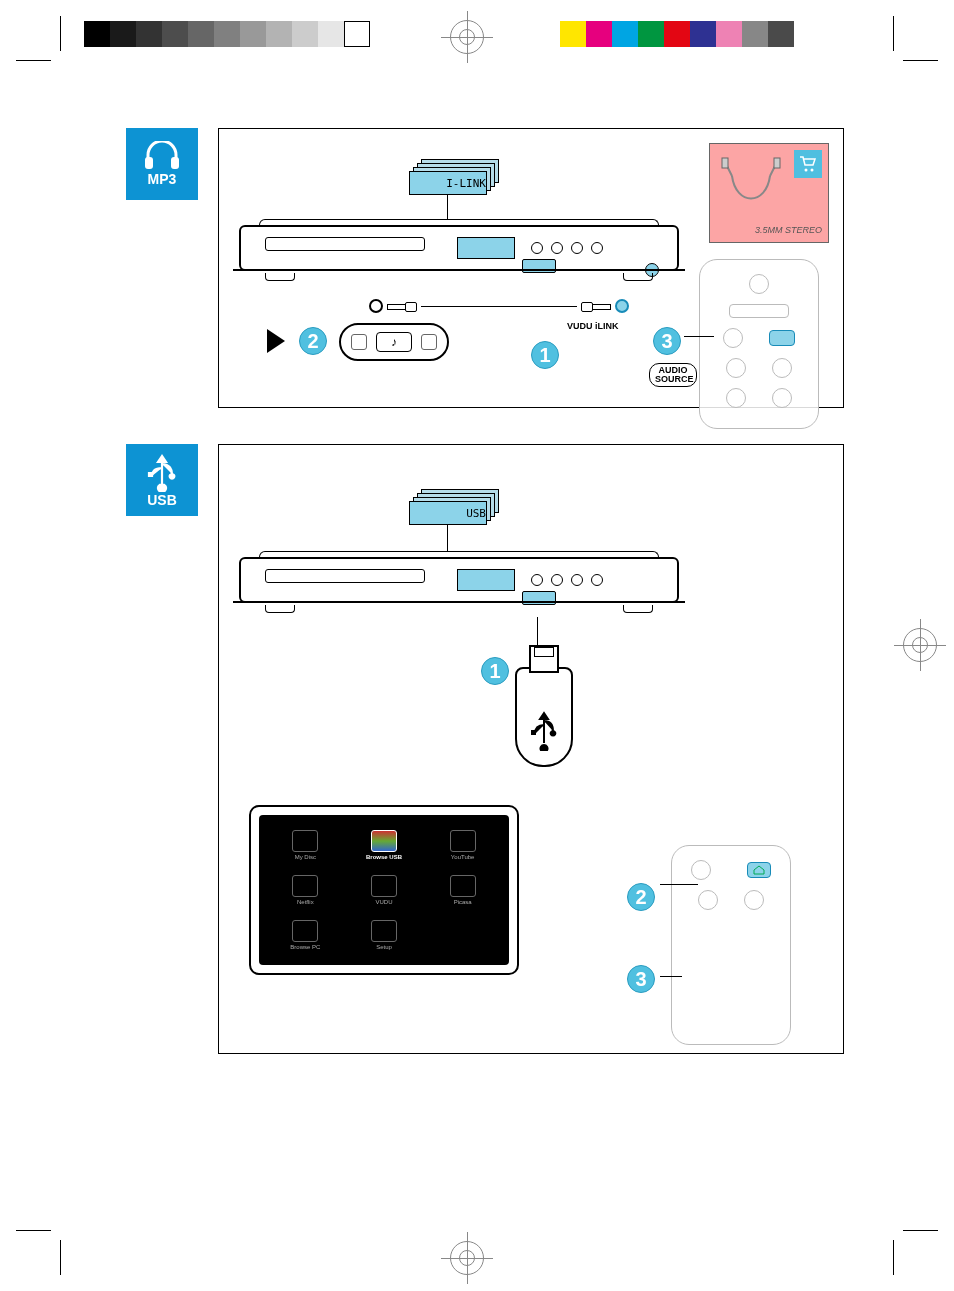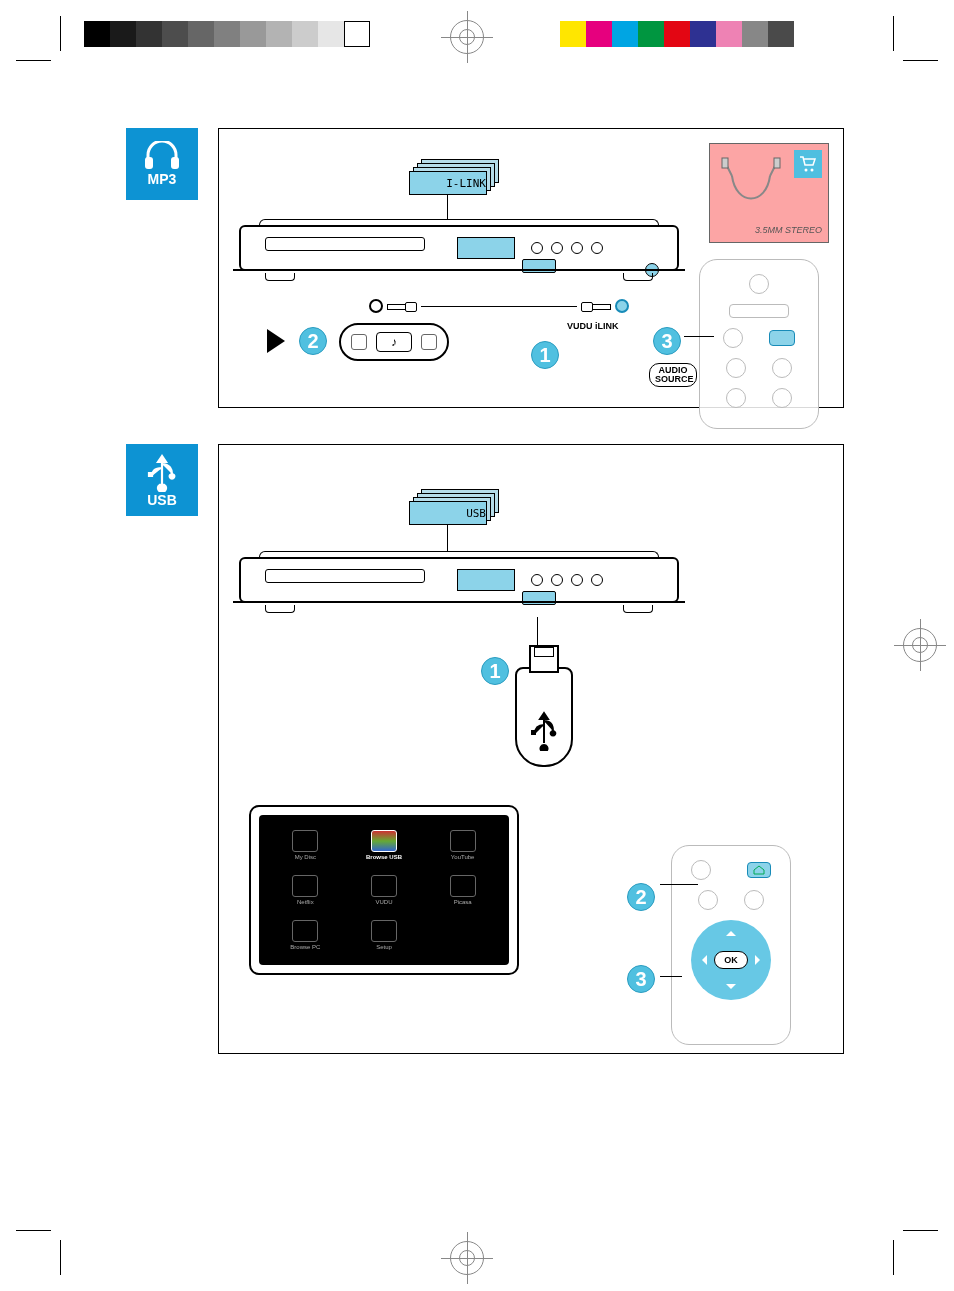--- a/index.html
+++ b/index.html
@@ -441,22 +441,15 @@
         <svg width="12" height="10" viewBox="0 0 12 10">
             <path d="M1 5 L6 1 L11 5 V9 H1 Z" stroke="#0a5" stroke-width="1" fill="none"></path>
           </svg>
       </div>
     </div>
     <div style="position:absolute; left:-12px; top:38px; width:38px; height:1px; background:#000;"></div>
     <div class="remote-row">
       <div class="gray-btn"></div>
         <div class="gray-btn"></div>
     </div>
-    <div class="dpad">
-      <div class="tri up"></div>
-        <div class="tri down"></div>
-        <div class="tri left"></div>
-        <div class="tri right"></div>
-      <div class="ok">OK</div>
-    </div>
     <div style="position:absolute; left:-12px; top:130px; width:22px; height:1px; background:#000;"></div>
   </div>
 </div>
 
 </body></html>

